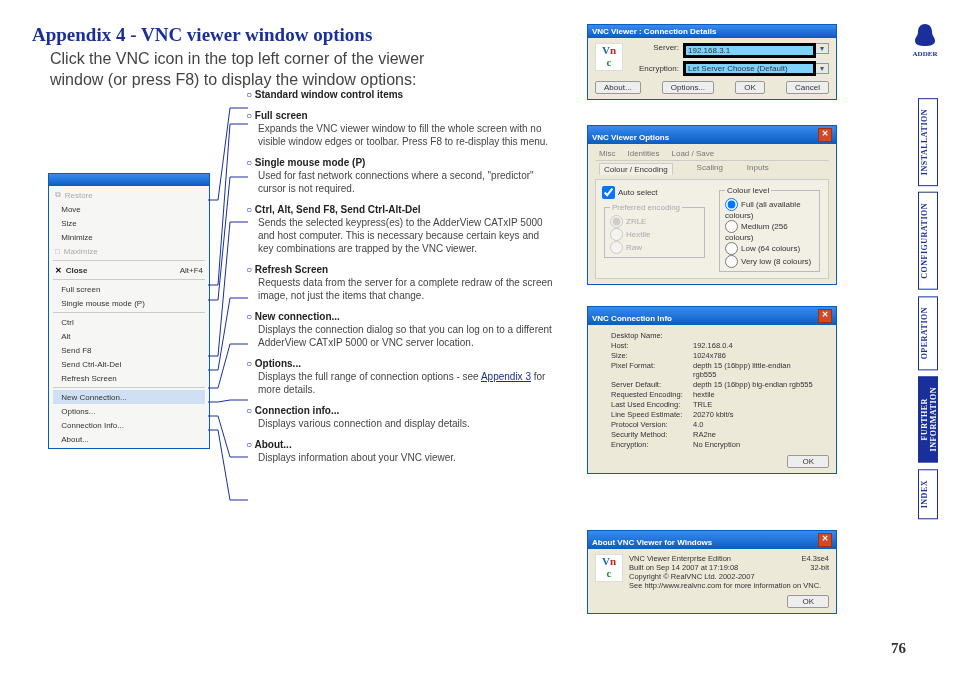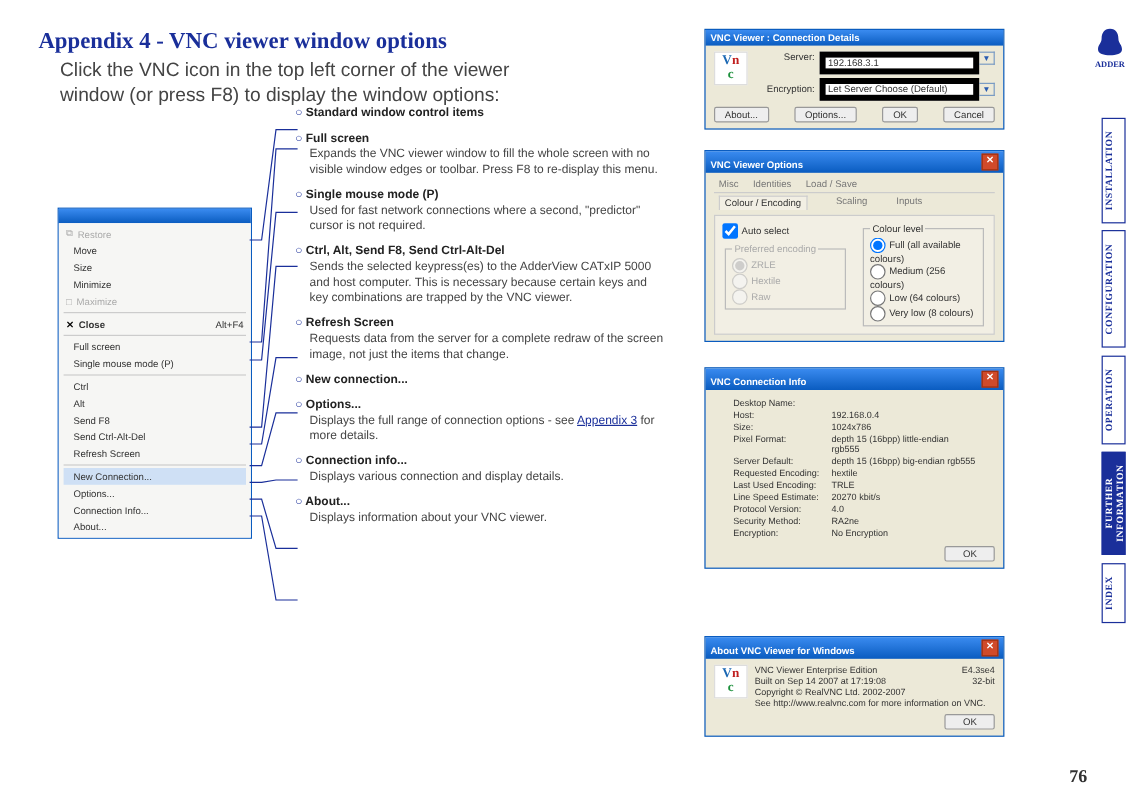--- a/index.html
+++ b/index.html
@@ -124,22 +124,22 @@
   .dlg .body { padding: 5px 7px; }
   .btn {
     display: inline-block;
     border: 1px solid #999;
     background: #eee;
     padding: 1px 8px;
     font-size: 8px;
     border-radius: 2px;
   }
   .inp {
-    border: 5px solid #000000;
-    background: #ffffff;
+    border: 3px solid #000000;
+    background: #7dd3fc;
     padding: 0 2px;
     font-size: 8px;
   }
   .chk, .rad { vertical-align: middle; margin: 0 3px 0 0; }
 
   .logo-vnc {
     width: 26px; height: 26px;
     border: 1px solid #ddd;
     background: #fff;
     font-family: Georgia, serif;
@@ -290,21 +290,21 @@
       </div>
   </div>
 </div>
 
 <div class="defs">
   <div class="item"><span class="t">Standard window control items</span></div>
   <div class="item"><span class="t">Full screen</span><div class="d">Expands the VNC viewer window to fill the whole screen with no visible window edges or toolbar. Press F8 to re-display this menu.</div></div>
   <div class="item"><span class="t">Single mouse mode (P)</span><div class="d">Used for fast network connections where a second, "predictor" cursor is not required.</div></div>
   <div class="item"><span class="t">Ctrl, Alt, Send F8, Send Ctrl-Alt-Del</span><div class="d">Sends the selected keypress(es) to the AdderView CATxIP 5000 and host computer. This is necessary because certain keys and key combinations are trapped by the VNC viewer.</div></div>
   <div class="item"><span class="t">Refresh Screen</span><div class="d">Requests data from the server for a complete redraw of the screen image, not just the items that change.</div></div>
-  <div class="item"><span class="t">New connection...</span></div>
+  <div class="item"><span class="t">New connection...</span><div class="d">Displays the connection dialog so that you can log on to a different AdderView CATxIP 5000 or VNC server location.</div></div>
   <div class="item"><span class="t">Options...</span><div class="d"><span>Displays the full range of connection options - see </span><a class="link">Appendix 3</a><span> for more details.</span></div></div>
   <div class="item"><span class="t">Connection info...</span><div class="d">Displays various connection and display details.</div></div>
   <div class="item"><span class="t">About...</span><div class="d">Displays information about your VNC viewer.</div></div>
 </div>
 
 <svg class="leaders" width="954" height="675">
   <g stroke="#1a2f9a" stroke-width="1" fill="none">
     <path d="M208,200 L218,200 L230,108 L248,108"></path>
     <path d="M208,285 L218,285 L230,124 L248,124"></path>
     <path d="M208,300 L218,300 L230,177 L248,177"></path>

